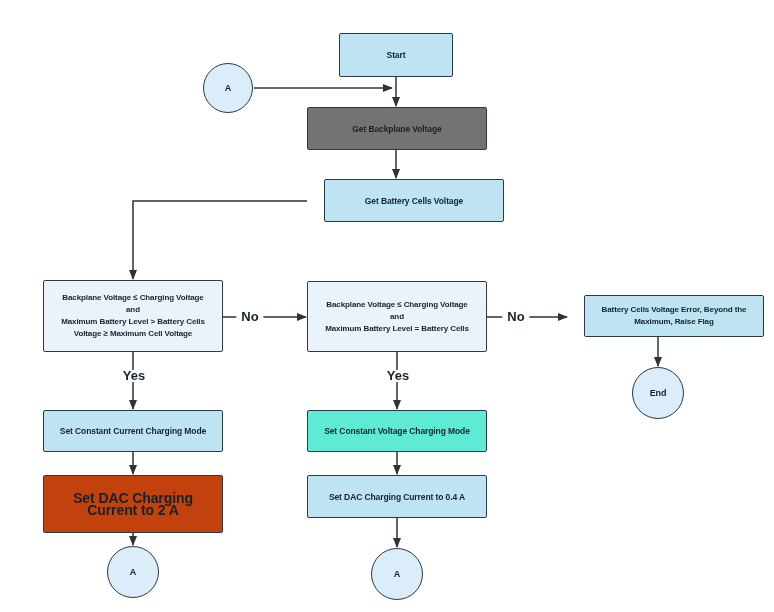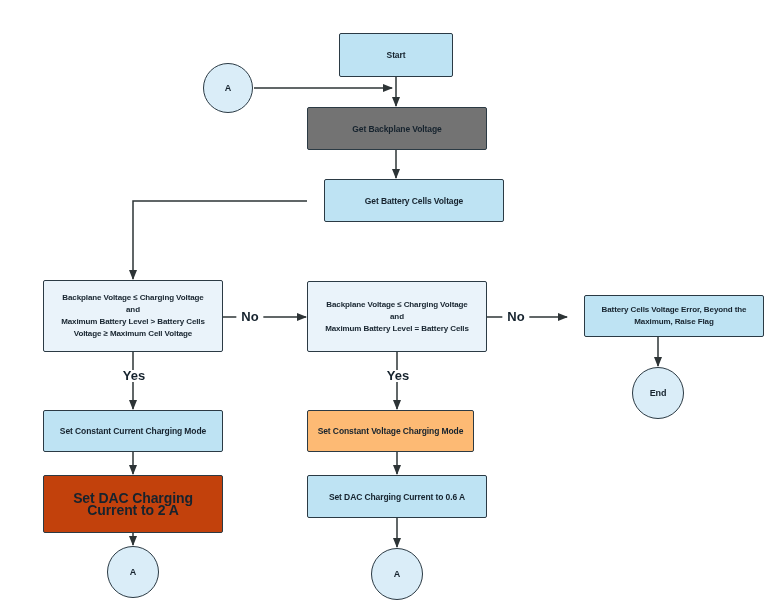--- a/index.html
+++ b/index.html
@@ -69,20 +69,20 @@
 Voltage ≥ Maximum Cell Voltage</div>
     <div class="node decision" style="left: 307px; top: 281px; width: 180px; height: 71px; background: rgb(234, 243, 250); font-size: 8px; line-height: 12px; border: 1.5px solid rgb(43, 58, 68); color: rgb(22, 35, 46);">Backplane Voltage ≤ Charging Voltage
 and
 Maximum Battery Level = Battery Cells</div>
     <div class="node process" style="left: 584px; top: 295px; width: 180px; height: 42px; background: rgb(190, 227, 243); font-size: 8px; line-height: 12px; border: 1.5px solid rgb(43, 58, 68); color: rgb(22, 35, 46);">Battery Cells Voltage Error, Beyond the
 Maximum, Raise Flag</div>
     <div class="node process" style="left: 43px; top: 410px; width: 180px; height: 42px; background: rgb(190, 227, 243); font-size: 8.5px; line-height: 12px; border: 1.5px solid rgb(43, 58, 68); color: rgb(22, 35, 46);">Set Constant Current Charging Mode</div>
     <div class="node circle" style="left: 632px; top: 367px; width: 52px; height: 52px; background: rgb(218, 237, 248); font-size: 9px; border: 1.5px solid rgb(43, 58, 68); color: rgb(22, 35, 46);">End</div>
     <div class="node process" style="left: 43px; top: 475px; width: 180px; height: 58px; background: #c2410c; font-size: 14px; line-height: 12px; border: 1.5px solid rgb(43, 58, 68); color: rgb(22, 35, 46);">Set DAC Charging Current to 2 A</div>
     <div class="node circle" style="left: 107px; top: 546px; width: 52px; height: 52px; background: rgb(218, 237, 248); font-size: 9px; border: 1.5px solid rgb(43, 58, 68); color: rgb(22, 35, 46);">A</div>
-    <div class="node process" style="left: 307px; top: 410px; width: 167px; height: 42px; background: #fdba74; font-size: 8.5px; line-height: 12px; border: 1.5px solid rgb(43, 58, 68); color: rgb(22, 35, 46);">Set Constant Voltage Charging Mode</div>
-    <div class="node process" style="left: 307px; top: 475px; width: 180px; height: 43px; background: rgb(190, 227, 243); font-size: 8.5px; line-height: 12px; border: 1.5px solid rgb(43, 58, 68); color: rgb(22, 35, 46);">Set DAC Charging Current to 0.6 A</div>
+    <div class="node process" style="left: 307px; top: 410px; width: 180px; height: 42px; background: #5eead4; font-size: 8.5px; line-height: 12px; border: 1.5px solid rgb(43, 58, 68); color: rgb(22, 35, 46);">Set Constant Voltage Charging Mode</div>
+    <div class="node process" style="left: 307px; top: 475px; width: 180px; height: 43px; background: rgb(190, 227, 243); font-size: 8.5px; line-height: 12px; border: 1.5px solid rgb(43, 58, 68); color: rgb(22, 35, 46);">Set DAC Charging Current to 0.4 A</div>
     <div class="node circle" style="left: 371px; top: 548px; width: 52px; height: 52px; background: rgb(218, 237, 248); font-size: 9px; border: 1.5px solid rgb(43, 58, 68); color: rgb(22, 35, 46);">A</div>
     <div class="edge-label" style="left: 250px; top: 317px; color: rgb(22, 35, 46);">No</div>
     <div class="edge-label" style="left: 516px; top: 317px; color: rgb(22, 35, 46);">No</div>
     <div class="edge-label" style="left: 134px; top: 376px; color: rgb(22, 35, 46);">Yes</div>
     <div class="edge-label" style="left: 398px; top: 376px; color: rgb(22, 35, 46);">Yes</div>
   </div>
 
 </body></html>

